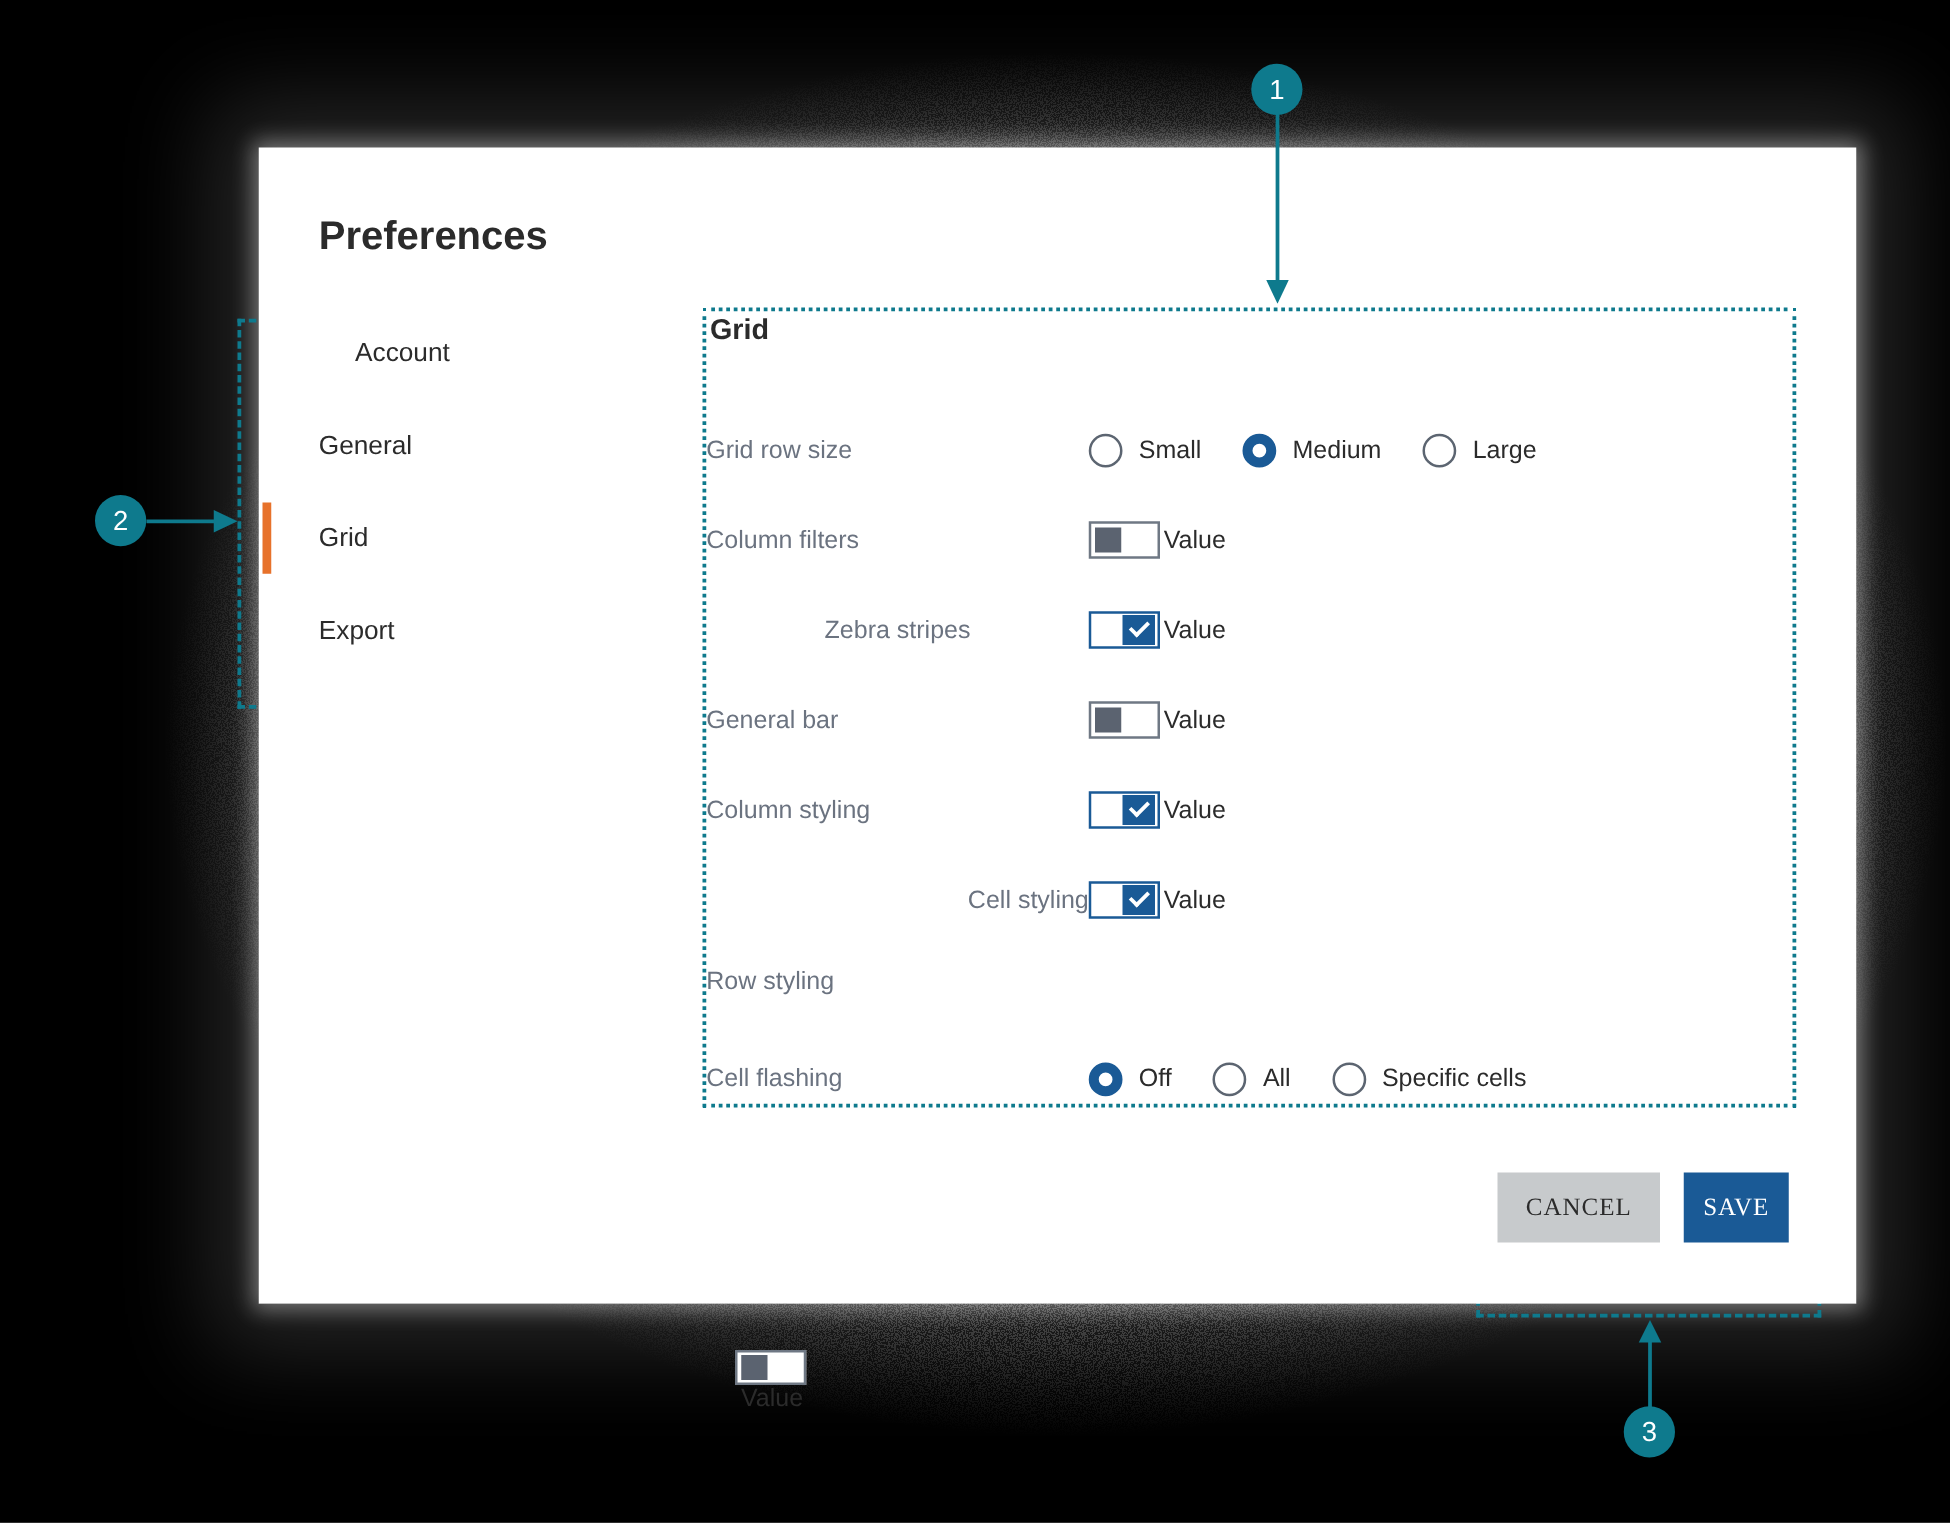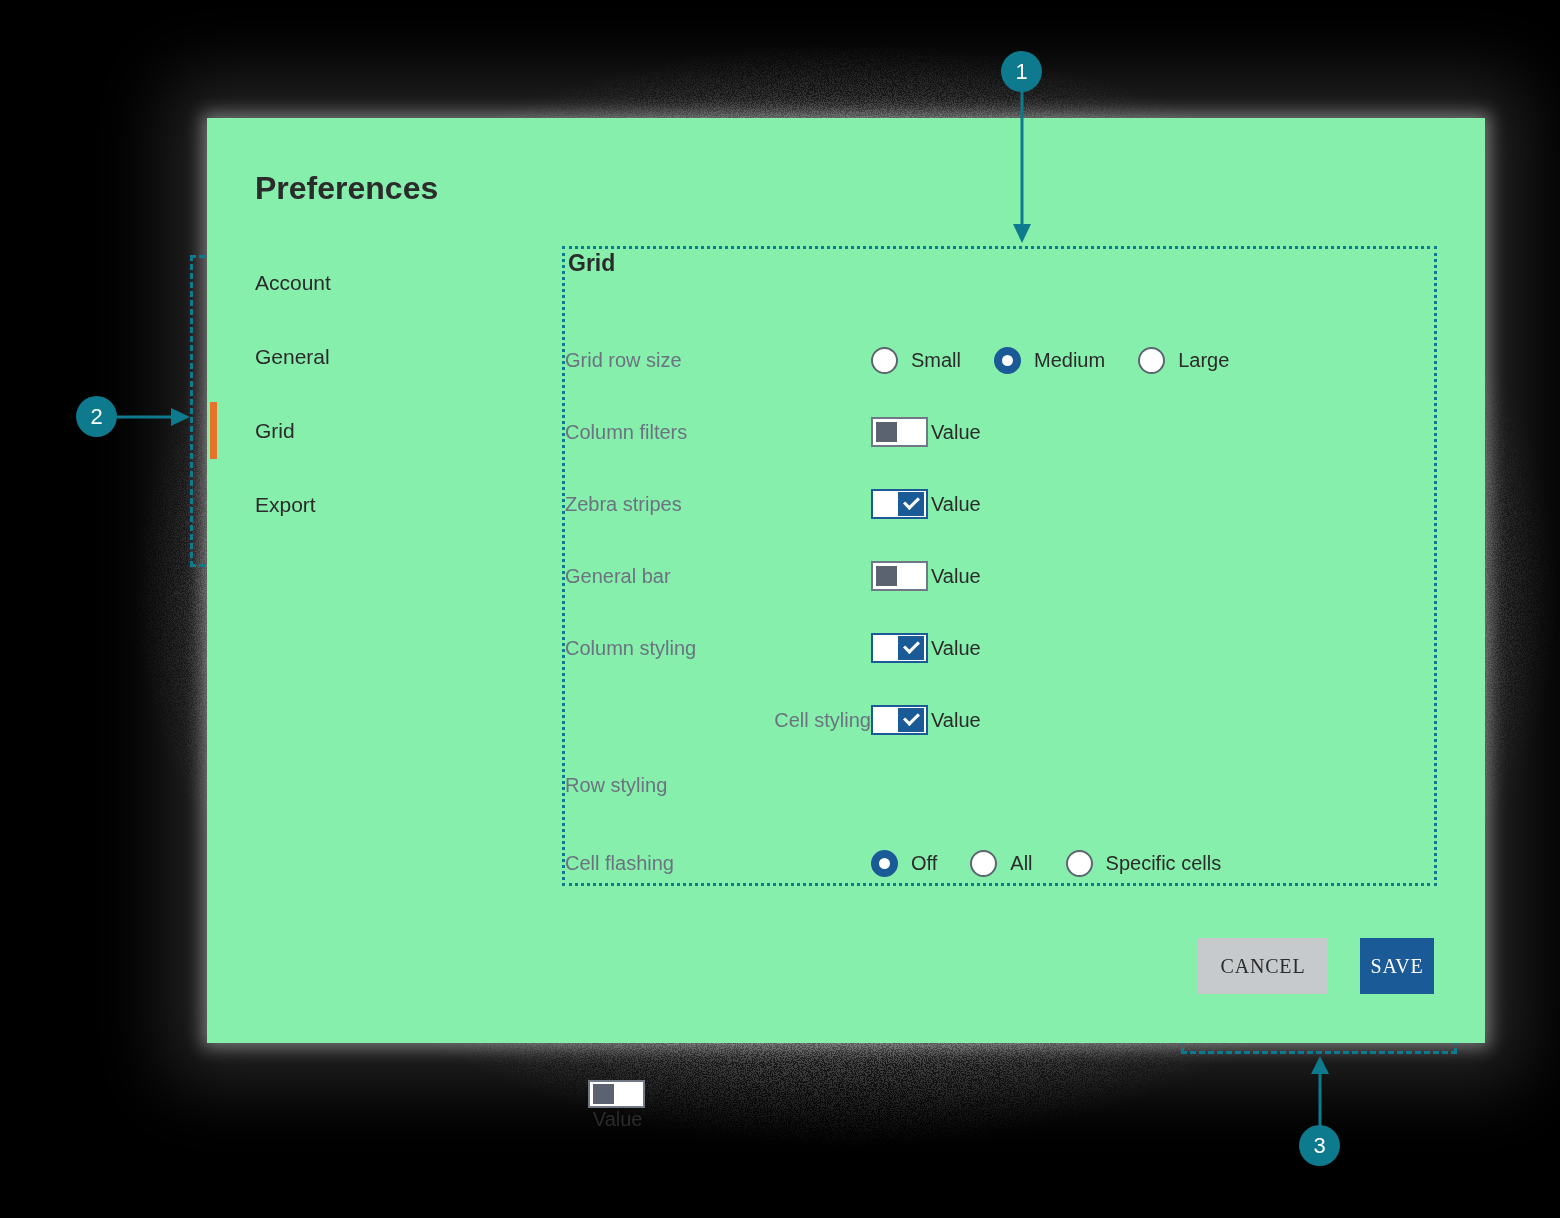--- a/index.html
+++ b/index.html
@@ -6,21 +6,21 @@
   .stage{position:relative;width:1560px;height:1218px;background:#000;overflow:hidden;
          font-family:"Liberation Sans",sans-serif;color:var(--text-dark,#2b2b2b);}
   .glow{position:absolute;left:207px;top:118px;width:1278px;height:925px;z-index:0;
         box-shadow:0 0 16px 5px rgba(255,255,255,.38),0 0 70px 38px rgba(255,255,255,.15);}
   .noise{position:absolute;left:130px;top:40px;width:1430px;height:1110px;z-index:1;opacity:.33;
          -webkit-mask:radial-gradient(closest-side,#fff 70%,rgba(255,255,255,0) 100%);
          mask:radial-gradient(closest-side,#fff 70%,rgba(255,255,255,0) 100%);}
   .dashed-rect{position:absolute;border:3px dashed var(--teal,#0e7a8d);z-index:2;box-sizing:border-box;}
   .sidebar-rect{left:190px;top:255px;width:368px;height:312px;}
   .bottom-rect{left:1181px;top:1010px;width:276px;height:44px;}
-  .card{position:absolute;left:207px;top:118px;width:1278px;height:925px;background:#86efac;z-index:3;}
+  .card{position:absolute;left:207px;top:118px;width:1278px;height:925px;background:#ffffff;z-index:3;}
   .page-title{position:absolute;left:48px;top:52px;font-size:32px;font-weight:700;margin:0;}
   .side-item{position:absolute;left:48px;height:32px;line-height:32px;font-size:21px;cursor:pointer;}
   .orange-bar{position:absolute;left:3px;top:284px;width:7px;height:57px;background:var(--orange,#e7722b);}
   .content{position:absolute;left:355px;top:128px;width:875px;height:640px;
            border:3px dotted var(--teal,#0e7a8d);box-sizing:border-box;}
   .panel-heading{position:absolute;left:3px;top:1px;margin:0;font-size:23px;font-weight:700;}
   .row{position:absolute;left:358px;height:34px;display:flex;align-items:center;}
   .row-label{flex:0 0 306px;font-size:20px;color:var(--label-gray,#6b7380);}
   .radio-opt{display:inline-flex;align-items:center;margin-right:33px;cursor:pointer;}
   .circ{width:27px;height:27px;border:2px solid #5c6571;border-radius:50%;box-sizing:border-box;
@@ -32,21 +32,21 @@
   .sw .knob{width:21px;height:20px;background:var(--switch-off-gray,#5b6370);margin-left:1px;}
   .sw .check{display:none;}
   .sw.on{border-color:var(--blue,#1a5a96);justify-content:flex-end;}
   .sw.on .knob{width:26px;height:24px;background:var(--blue,#1a5a96);margin:0;}
   .sw.on .check{display:block;width:12px;height:6px;border-left:3px solid #fff;border-bottom:3px solid #fff;
       transform:rotate(-45deg);margin:5px auto 0;}
   .value-label{font-size:20px;margin-left:3px;}
   .btn{position:absolute;top:820px;height:56px;border:none;font-family:Liberation Serif, serif;font-size:20px;
        letter-spacing:.8px;cursor:pointer;display:flex;align-items:center;justify-content:center;}
   .btn-cancel{left:991px;width:130px;background:var(--cancel-bg,#c7cacc);color:var(--text-dark,#2b2b2b);}
-  .btn-save{left:1140px;width:74px;background:var(--blue,#1a5a96);color:#fff;margin-left:13px;}
+  .btn-save{left:1140px;width:84px;background:var(--blue,#1a5a96);color:#fff;}
   .anno-circle{position:absolute;width:41px;height:41px;border-radius:50%;background:var(--teal,#0e7a8d);
        color:#fff;font-size:22px;display:flex;align-items:center;justify-content:center;z-index:5;}
   .anno-circle-1{left:1001px;top:51px;}
   .anno-circle-2{left:76px;top:396px;}
   .anno-circle-3{left:1299px;top:1125px;}
   .arrow{position:absolute;z-index:4;}
   .arrow line{stroke:var(--teal,#0e7a8d);stroke-width:3;}
   .arrow path{fill:var(--teal,#0e7a8d);}
   .arrow-1{left:1012px;top:91px;}
   .arrow-2{left:117px;top:407px;}
@@ -72,21 +72,21 @@
     <rect x="0" y="0" width="1430" height="1110" filter="url(#speck)"></rect>
   </svg>
 
   <div class="dashed-rect sidebar-rect"></div>
   <div class="dashed-rect bottom-rect"></div>
 
   <div class="card">
     <h1 class="page-title">Preferences</h1>
 
     <nav id="sidebar">
-        <div class="side-item" style="top: 149px;">Account</div>
+        <div class="side-item" style="top: 149px; margin-left: 29px;">Account</div>
         <div class="side-item" style="top: 223px;">General</div>
         <div class="side-item sel" style="top: 297px;">Grid</div>
         <div class="side-item" style="top: 371px;">Export</div>
       </nav>
     <div class="orange-bar"></div>
 
     <section class="content">
       <h2 class="panel-heading">Grid</h2>
     </section>
     <div id="rows">
@@ -105,21 +105,21 @@
             <span class="opt-label">Large</span>
           </span>
         </div>
         <div class="row" style="top: 297px;">
           <span class="row-label">Column filters</span>
           <span class="sw">
             <span class="knob"></span>
           </span>
           <span class="value-label">Value</span>
         </div>
-        <div class="row" style="top: 369px;">
+        <div class="row" style="top: 369px; text-align: center;">
           <span class="row-label">Zebra stripes</span>
           <span class="sw on">
             <span class="knob">
               <span class="check"></span>
             </span>
           </span>
           <span class="value-label">Value</span>
         </div>
         <div class="row" style="top: 441px;">
           <span class="row-label">General bar</span>

